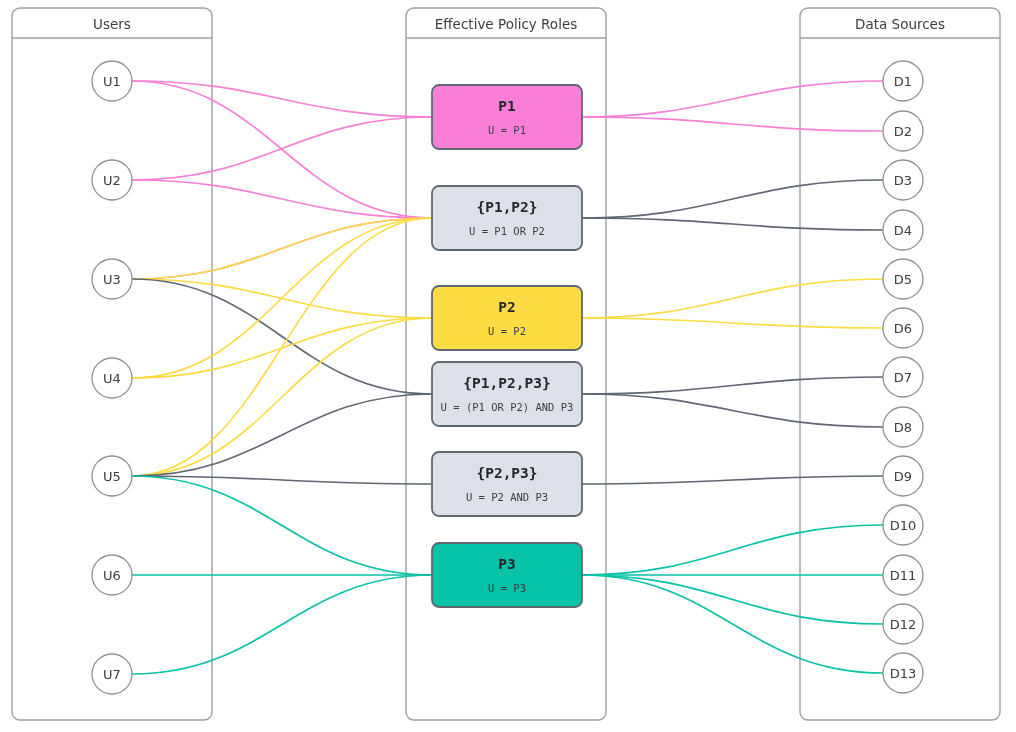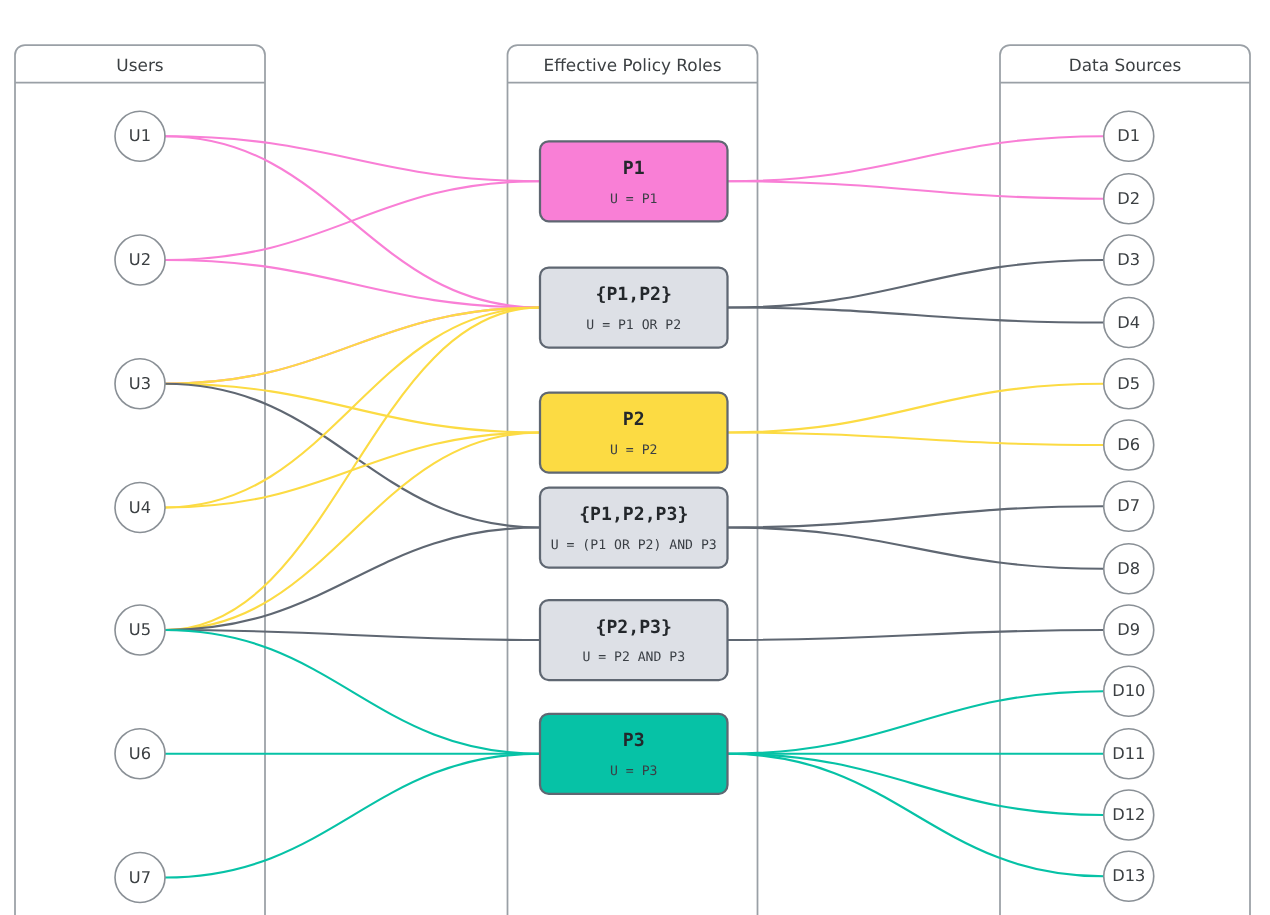--- a/index.html
+++ b/index.html
@@ -1,21 +1,21 @@
 <!DOCTYPE html>
 <html><head>
 <meta charset="utf-8">
 <title>Effective Policy Roles Diagram</title>
 <style>
   html,body{margin:0;padding:0;background:#ffffff;}
   body{
     font-family:"DejaVu Sans", sans-serif;
     width:1016px;height:732px;position:relative;overflow:hidden;
   }
-  #stage{position:absolute;left:0;top:0;width:1016px;height:593px;margin-top:28px;}
+  #stage{position:absolute;left:0;top:0;width:1016px;height:593px;}
   svg#canvas{position:absolute;left:0;top:0;width:1016px;height:732px;}
 
   .col-box{fill:#ffffff;stroke:#9aa0a6;stroke-width:1.4;}
   .col-div{stroke:#9aa0a6;stroke-width:1.4;}
   .col-title{
     font-family:"DejaVu Sans", sans-serif;
     font-size:13.5px;fill:#3c4043;text-anchor:middle;
   }
   .node-circle{fill:#ffffff;stroke:#8a9096;stroke-width:1.3;}
   .node-label{

